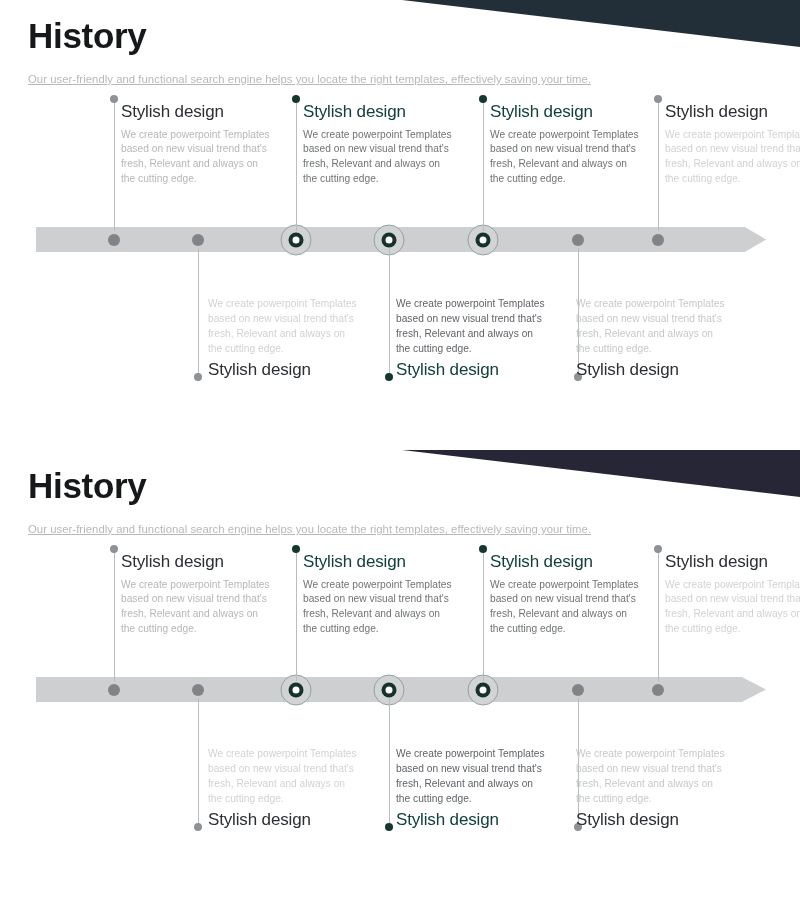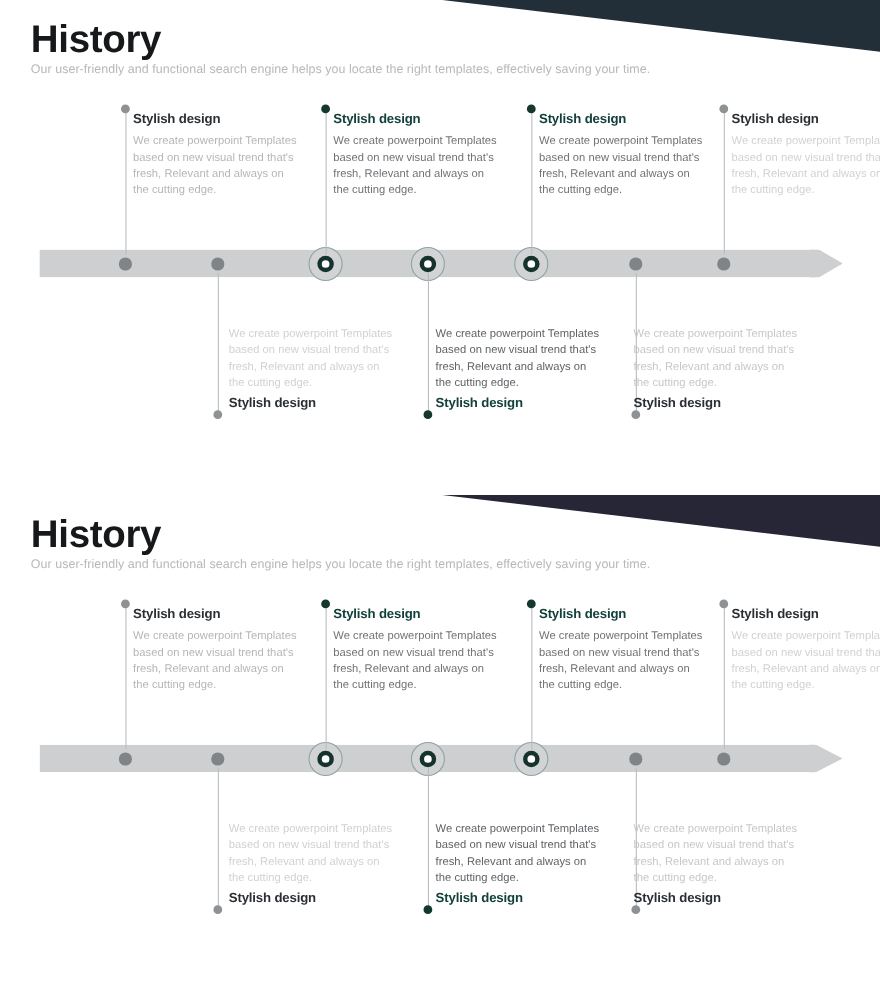--- a/index.html
+++ b/index.html
@@ -28,23 +28,23 @@
   .wedge svg{display:block;}
 
   
   .header{position:absolute;left:28px;top:18px;}
   .title{
     font-size:35px;font-weight:700;color:#16181a;
     letter-spacing:-0.3px;line-height:1;margin:0;
     font-family:"Liberation Sans","DejaVu Sans",sans-serif;
   }
   .subtitle{
-    margin:4px 0 0 0;
+    margin:20px 0 0 0;
     font-size:11.3px;color:#b6b8ba;font-weight:400;
-    letter-spacing:0.05px;white-space:nowrap;
+    letter-spacing:0.05px;white-space:nowrap;text-decoration:underline;
   }
 
   
   .bar-wrap{position:absolute;left:36px;top:227px;width:730px;height:25px;}
   .bar-wrap svg{display:block;}
 
   
   .marker{position:absolute;transform:translate(-50%,-50%);}
   .dot-plain{
     width:12px;height:12px;border-radius:50%;
@@ -70,21 +70,21 @@
 
   
   .node{position:absolute;width:8px;height:8px;border-radius:50%;transform:translate(-50%,-50%);}
   .node.gray{background:#8e9295;}
   .node.green{background:#14382f;}
 
   
   .block{position:absolute;width:152px;}
   .block h3{
     margin:0;
-    font-size:12px;font-weight:700;line-height:1.15;
+    font-size:17px;font-weight:400;line-height:1.15;
     letter-spacing:-0.15px;
   }
   .block p{
     margin:6px 0 0 0;
     font-size:10.2px;line-height:1.46;font-weight:400;
     letter-spacing:0.02px;
   }
   .block.below h3{margin:3px 0 0 0;}
   .block.below p{margin:0;}
 

